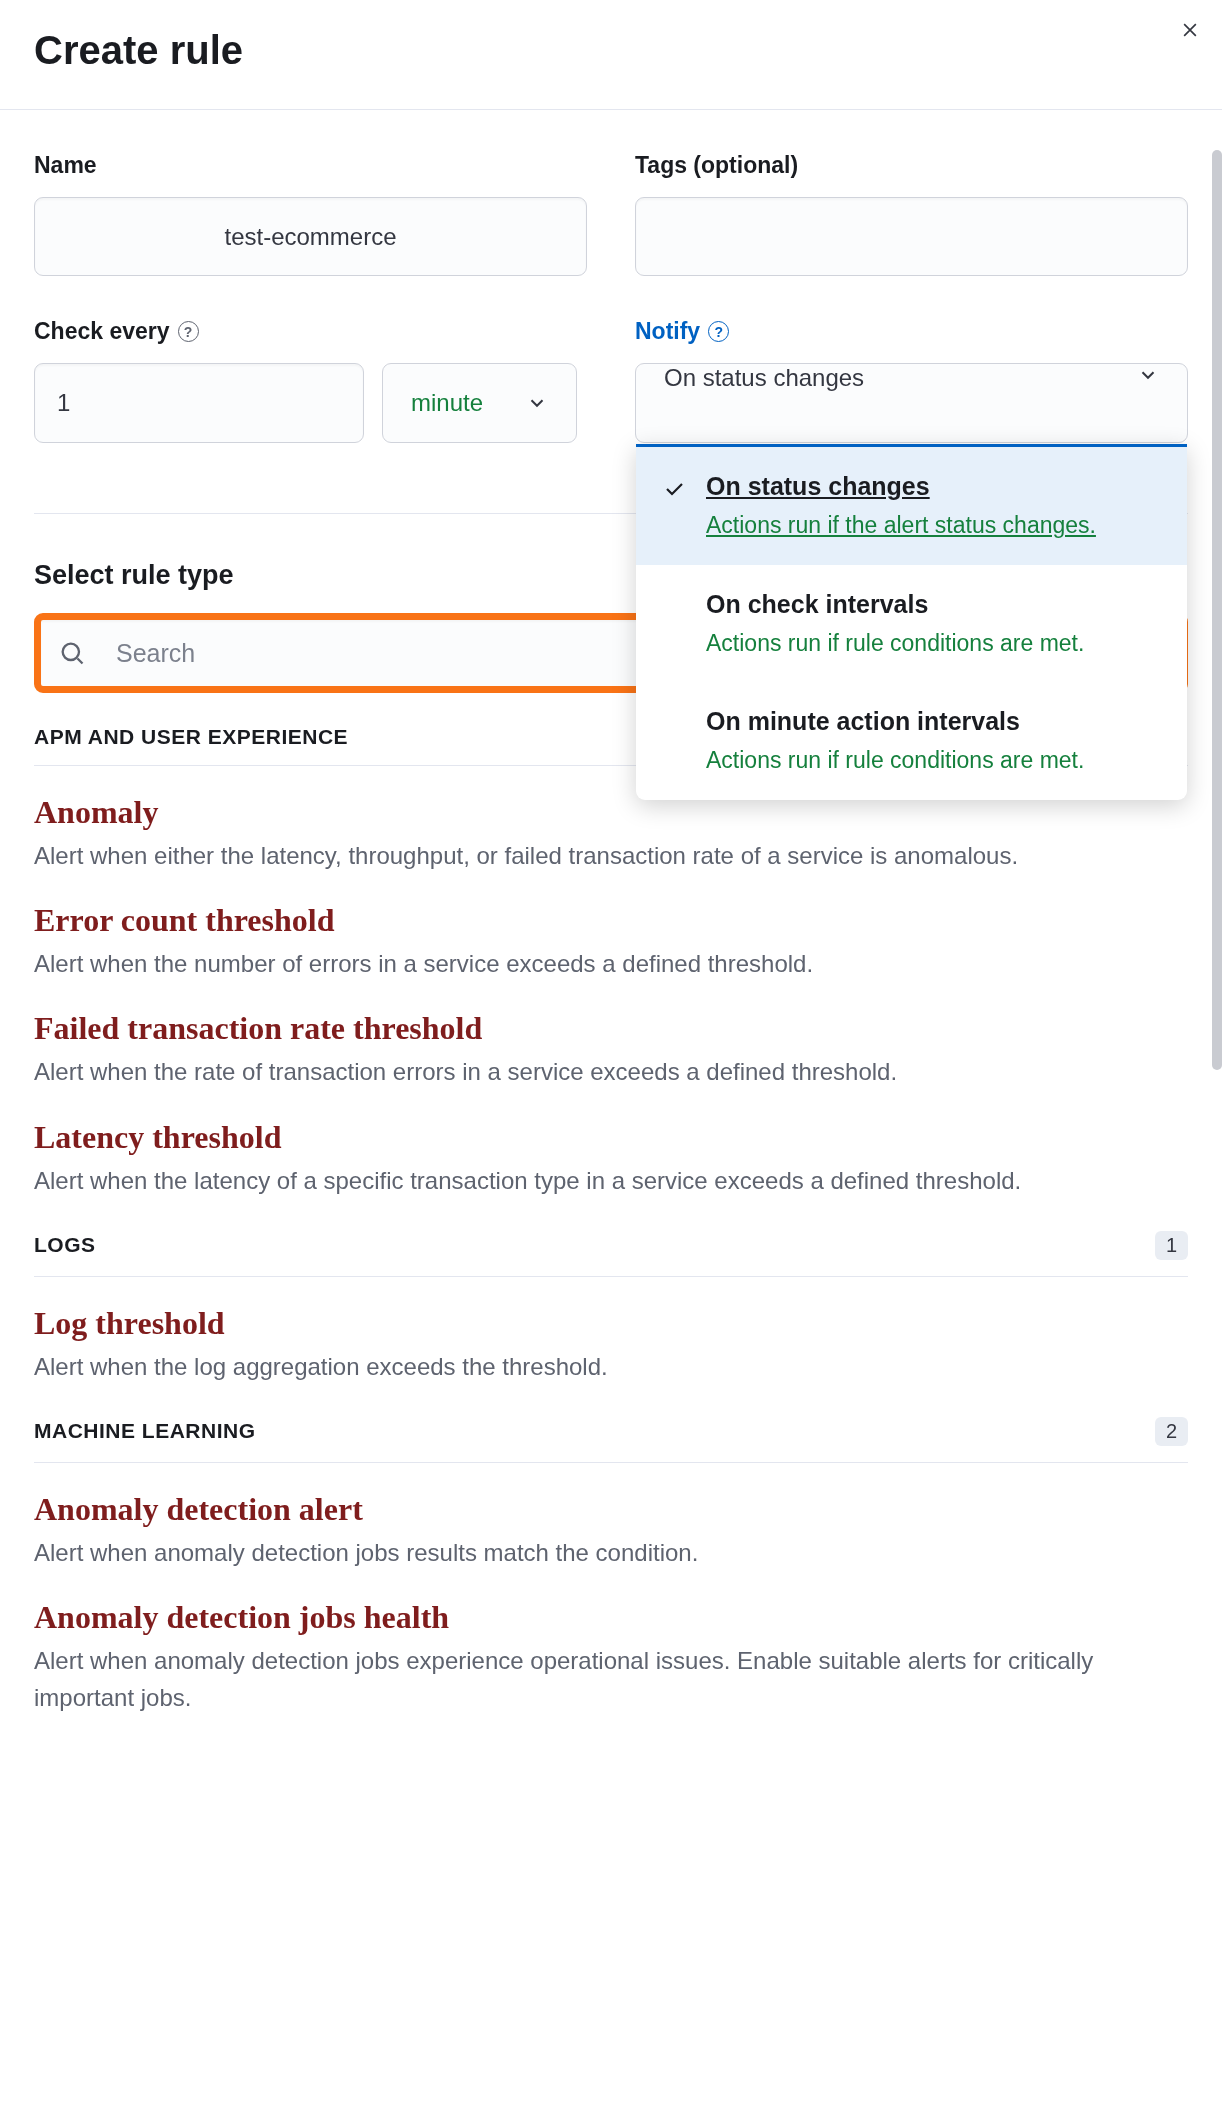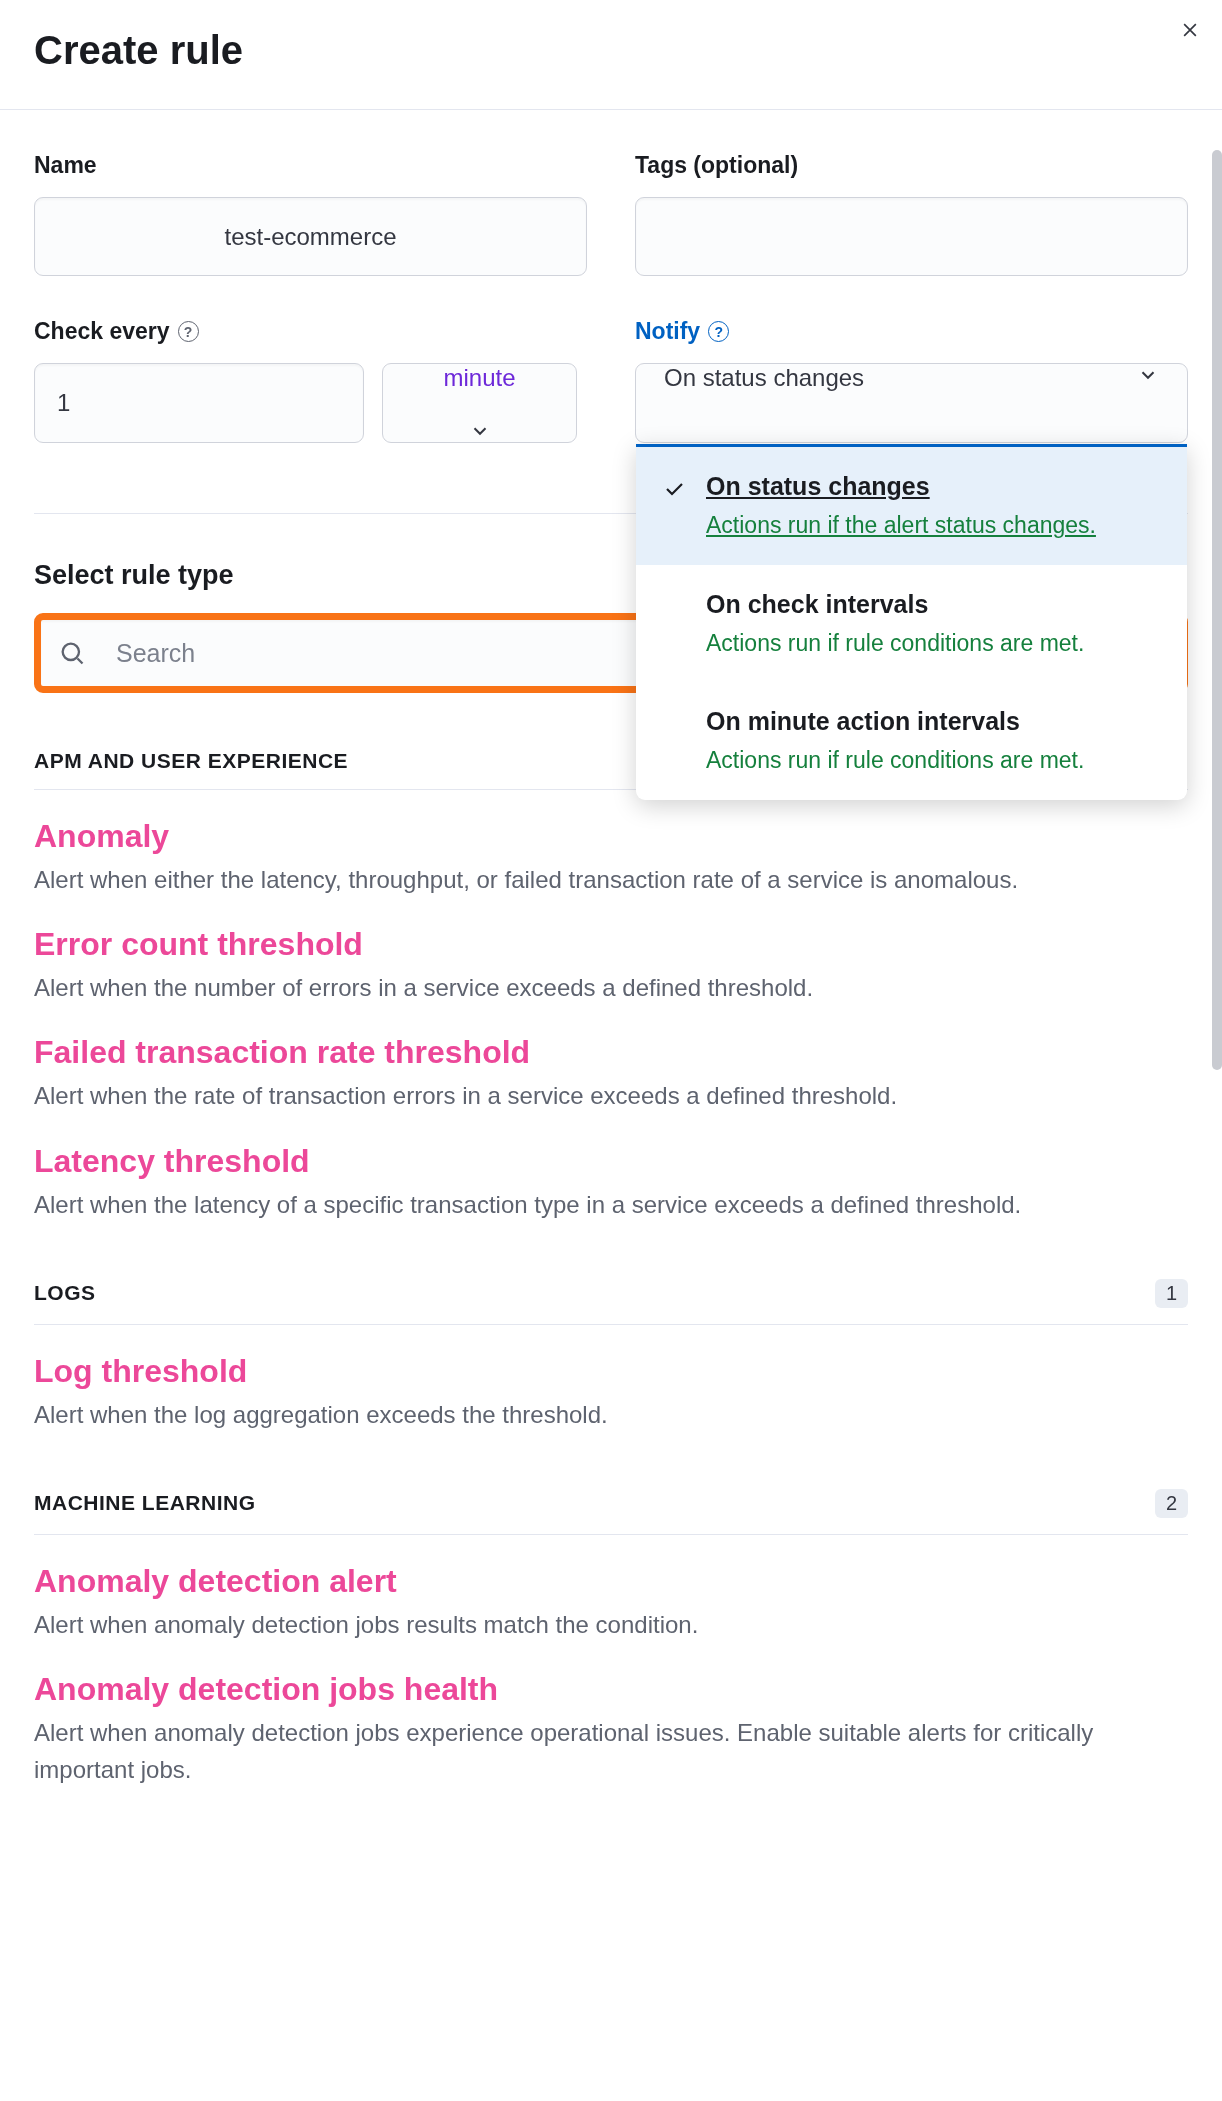--- a/index.html
+++ b/index.html
@@ -99,26 +99,25 @@
       box-shadow: inset 0 2px 2px rgba(0,0,0,0.03);
     }
     .select-unit {
       width: 195px;
       height: 80px;
       border: 1px solid #d0d3db;
       border-radius: 9px;
       background: #fbfcfd;
       padding: 0 28px;
       font-size: 24px;
-      color: #6d28d9;
+      color: #15803d;
       display: flex;
       align-items: center;
       justify-content: space-between;
       cursor: pointer;
-      flex-direction: column;
     }
     .select-notify {
       width: 100%;
       height: 80px;
       border: 1px solid #d0d3db;
       border-radius: 9px;
       background: #fbfcfd;
       padding: 0 28px;
       font-size: 24px;
       color: #343741;
@@ -197,21 +196,21 @@
       top: 50%;
       transform: translateY(-50%);
       width: 28px;
       height: 28px;
       color: #5e636f;
     }
     .category-header {
       display: flex;
       align-items: center;
       justify-content: space-between;
-      margin-top: 56px;
+      margin-top: 32px;
       padding: 0 0 16px 0;
       border-bottom: 1px solid #e3e6ef;
     }
     .category-header h3 {
       font-size: 21px;
       font-weight: 700;
       letter-spacing: 0.5px;
       color: #1a1c21;
     }
     .badge {
@@ -219,24 +218,25 @@
       border-radius: 6px;
       padding: 3px 11px;
       font-size: 20px;
       font-weight: 500;
       color: #343741;
     }
     .rule-item { margin-top: 28px; }
     .rule-title {
       font-size: 32px;
       font-weight: 700;
-      color: #ec4899;
+      color: #7f1d1d;
       margin-bottom: 6px;
       cursor: pointer;
       display: inline-block;
+      font-family: Liberation Serif, serif;
     }
     .rule-desc {
       font-size: 24px;
       color: #5e636f;
       line-height: 1.55;
     }
   </style>
 </head>
 <body>
 

